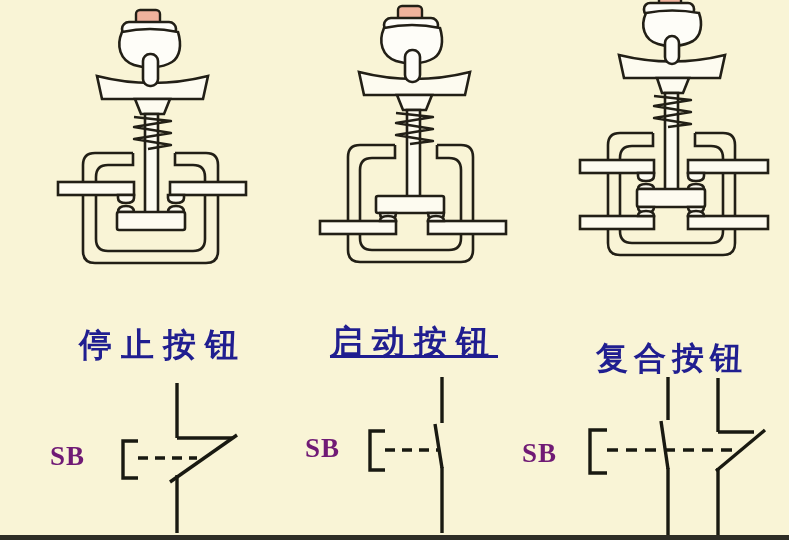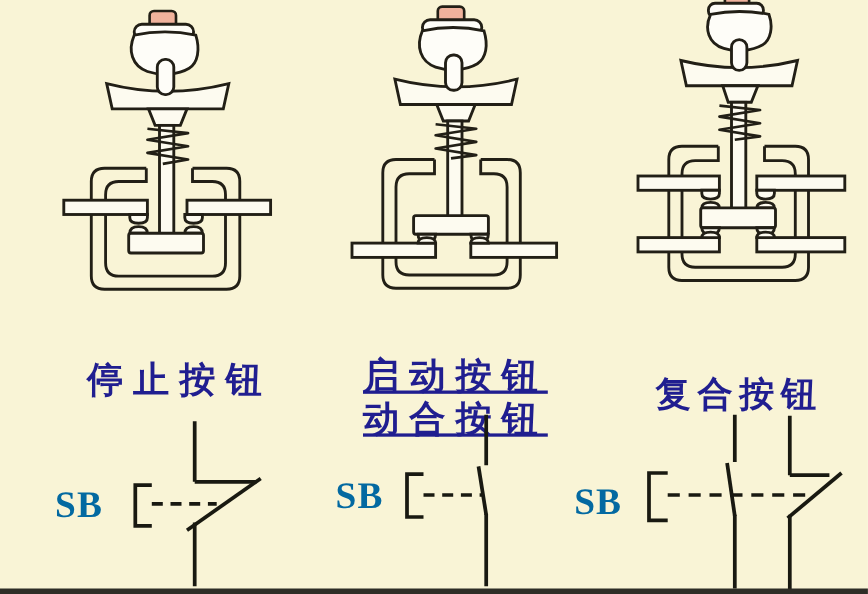--- a/index.html
+++ b/index.html
@@ -9,21 +9,21 @@
     font-family:"Liberation Sans", sans-serif;
   }
   .mech { position:absolute; }
   .caption {
     position:absolute; width:230px; text-align:center;
     color:#201e90; font-weight:700; line-height:39px;margin-top:36px;
   }
   .cap-lg { font-size:33px; letter-spacing:9px; }
   .cap-md { font-size:32px; letter-spacing:6px; }
   .sb {
-    position:absolute; color:#0369a1; font-weight:700; font-size:34px;
+    position:absolute; color:#701a75; font-weight:700; font-size:27px;
     font-family:"Liberation Serif", serif; letter-spacing:1px;
   }
   .sym { position:absolute; }
   .footer-bar {
     position:absolute; left:0; bottom:0; width:789px; height:5px;
     background:#2e2d26;
   }
   
   .ln  { fill:none;    stroke:#221f16; stroke-width:2.6; }
   .wh  { fill:#fdfbf0; stroke:#221f16; stroke-width:2.6; }
@@ -135,21 +135,20 @@
       <path class="hd" d="M78,13 C72,26 76,40 90,44 C102,48 116,46 125,41 C133,36 135,24 131,13 Q104,8 78,13 Z"></path>
       <rect class="hd" x="97" y="36" width="14" height="28" rx="7"></rect>
     </g>
   </svg>
 
   <div class="caption cap-lg" style="left:48px; top:289px;">
     <div>停止按钮</div>
   </div>
   <div class="caption cap-lg" style="left:299px; top:286px;text-decoration:underline;">
     <div>启动按钮</div>
-    <div>动合按钮</div>
   </div>
   <div class="caption cap-md" style="left:557px; top:303px;">
     <div>复合按钮</div>
   </div>
 
   <span class="sb" style="left:50px; top:441px;">SB</span>
   <span class="sb" style="left:305px; top:433px;">SB</span>
   <span class="sb" style="left:522px; top:438px;">SB</span>
 
   <svg class="sym" style="left:40px; top:375px;" width="220" height="160" viewBox="0 0 220 160">

